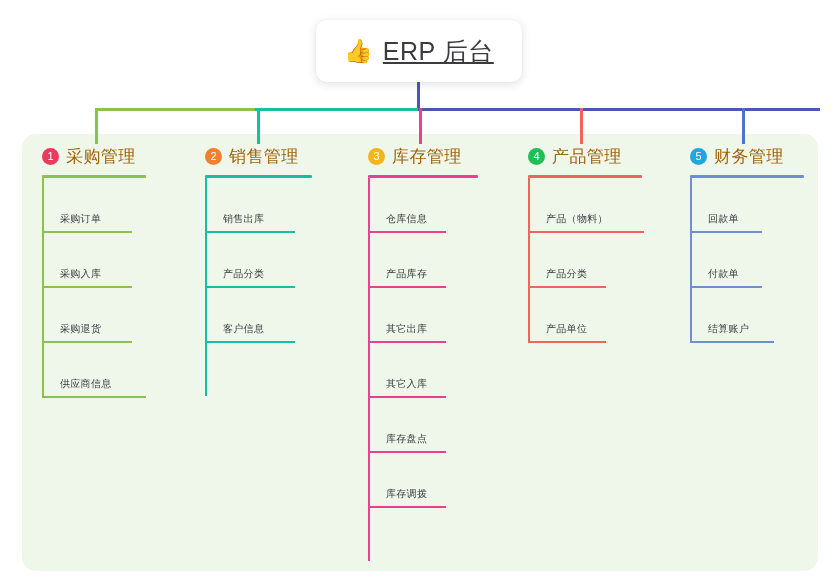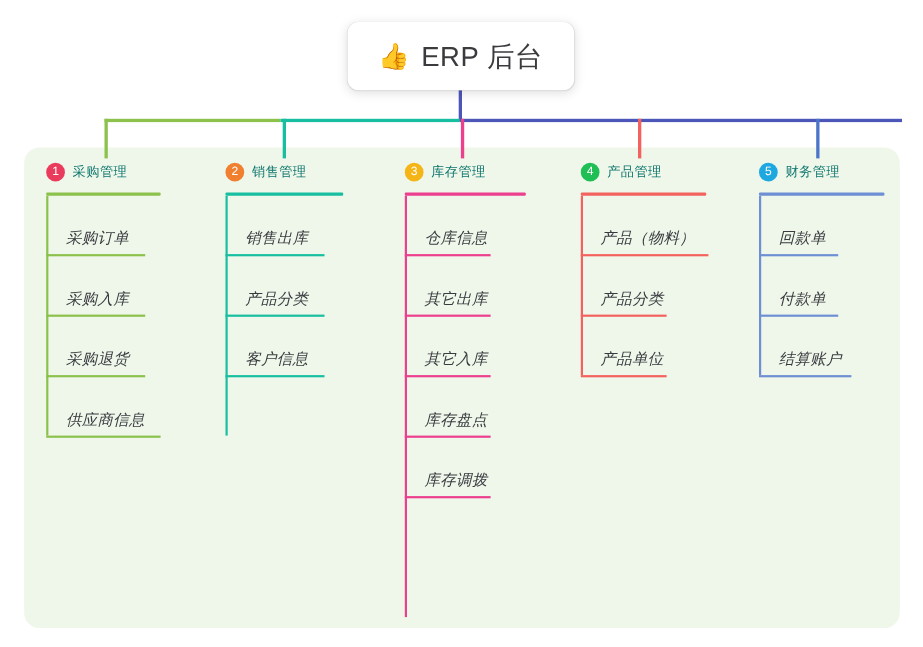--- a/index.html
+++ b/index.html
@@ -38,20 +38,21 @@
   #root-emoji {
     font-size: 23px;
     line-height: 1;
     display: inline-block;
   }
   #root-title {
     font-size: 25px;
     color: #3b3b3f;
     letter-spacing: 0.5px;
     white-space: nowrap;
+    text-decoration: underline;
   }
 
   
   .conn {
     position: absolute;
   }
   #stem-main {
     width: 3px;
     top: 82px;
     height: 28px;
@@ -95,22 +96,22 @@
     height: 17px;
     border-radius: 50%;
     color: #ffffff;
     font-size: 11px;
     line-height: 17px;
     text-align: center;
     flex: 0 0 auto;
     font-family: "Liberation Sans", sans-serif;
   }
   .col-title {
-    font-size: 12px;
-    color: #0f766e;
+    font-size: 17px;
+    color: #a16207;
     letter-spacing: 0.4px;
   }
   .col-rule {
     height: 3px;
     margin-top: 7px;
     border-radius: 1px;
   }
 
   
   .items {
@@ -125,25 +126,24 @@
   }
   .item {
     position: relative;
     height: 55px;
     box-sizing: border-box;
   }
   .item-label {
     position: absolute;
     left: 18px;
     bottom: 7px;
-    font-size: 14px;
+    font-size: 10px;
     color: #3a3b40;
     white-space: nowrap;
     letter-spacing: 0.3px;
-    font-style: italic;
   }
   .item-rule {
     position: absolute;
     left: 0;
     bottom: 0;
     height: 2px;
   }
 </style>
 </head>
 <body>
@@ -224,20 +224,24 @@
           <span class="col-title">库存管理</span>
         </div>
         <div class="col-rule" style="width: 110px; background: rgb(236, 63, 142);"></div>
         <div class="items">
           <div class="spine" style="height: 383px; background: rgb(236, 63, 142);"></div>
           <div class="item">
             <span class="item-label">仓库信息</span>
             <div class="item-rule" style="width: 78px; background: rgb(236, 63, 142);"></div>
           </div>
           <div class="item">
+            <span class="item-label">产品库存</span>
+            <div class="item-rule" style="width: 78px; background: rgb(236, 63, 142);"></div>
+          </div>
+          <div class="item">
             <span class="item-label">其它出库</span>
             <div class="item-rule" style="width: 78px; background: rgb(236, 63, 142);"></div>
           </div>
           <div class="item">
             <span class="item-label">其它入库</span>
             <div class="item-rule" style="width: 78px; background: rgb(236, 63, 142);"></div>
           </div>
           <div class="item">
             <span class="item-label">库存盘点</span>
             <div class="item-rule" style="width: 78px; background: rgb(236, 63, 142);"></div>

